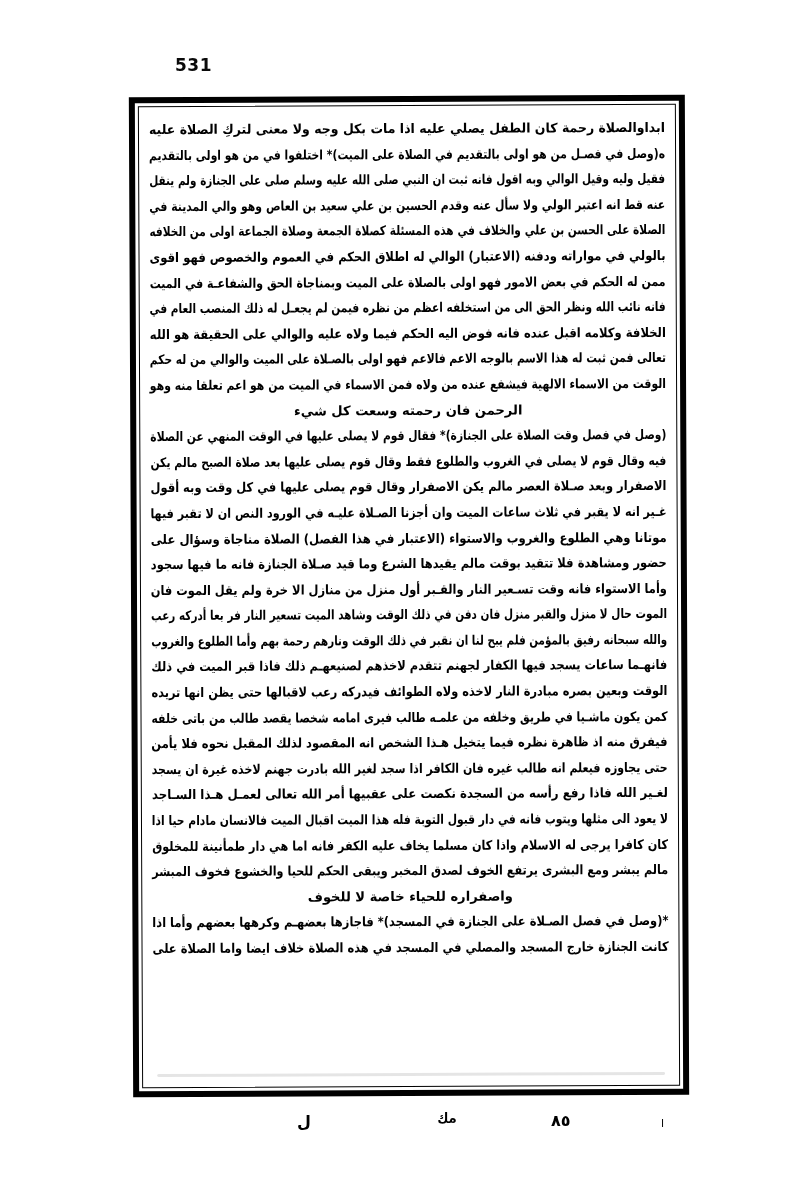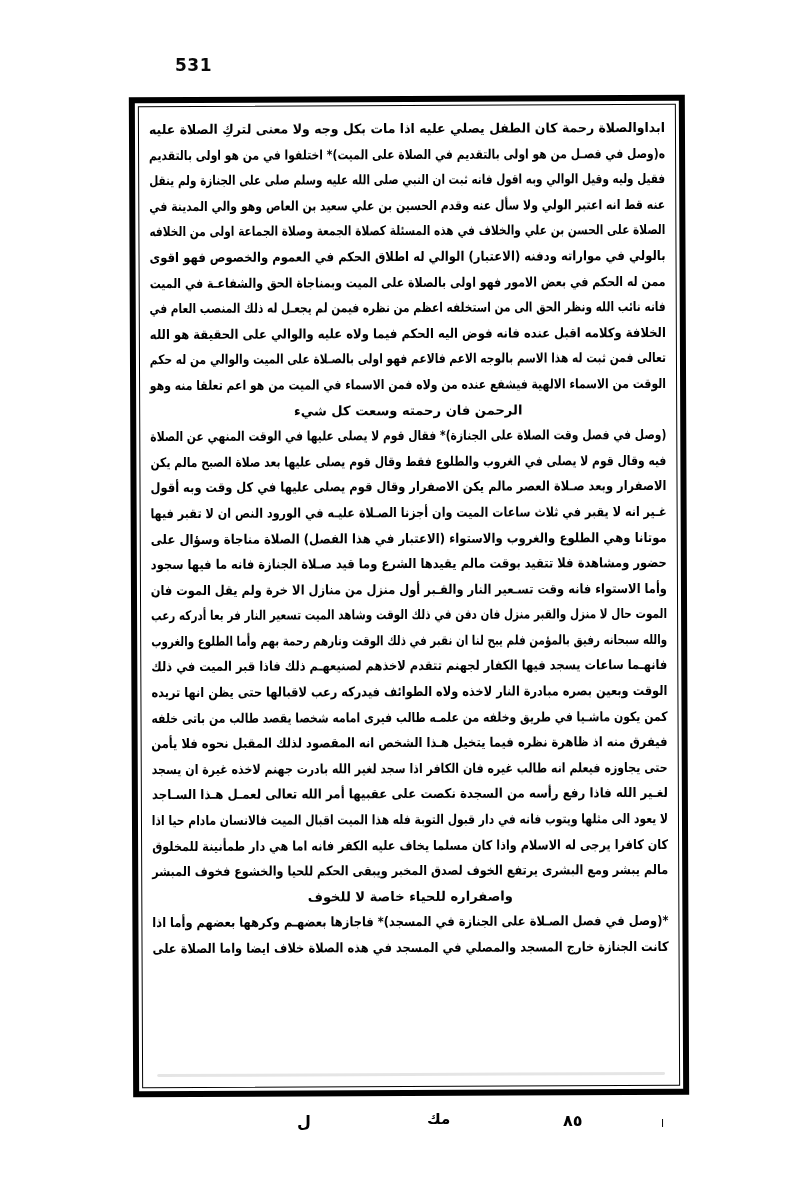--- a/index.html
+++ b/index.html
@@ -120,22 +120,22 @@
     position: absolute;
     font-family: "DejaVu Sans", sans-serif;
     font-size: 16px;
     font-weight: 700;
     color: #000000;
     line-height: 1;
     white-space: nowrap;
   }
 
   .footer-sig     { left: 166px; top: 6px; }
-  .footer-catch   { left: 296px; top: 4px; font-size: 15px; }
-  .footer-quire   { left: 420px; top: 5px; font-size: 16px; margin-left: 12px; }
+  .footer-catch   { left: 308px; top: 4px; font-size: 15px; font-family: Liberation Mono, monospace; }
+  .footer-quire   { left: 420px; top: 5px; font-size: 16px; }
   .footer-tick    { left: 530px; top: 10px; font-size: 11px; font-weight: 400; }
 
   
   .scan-smudge {
     position: absolute;
     left: 14px;
     right: 14px;
     bottom: 10px;
     height: 3px;
     background: rgba(0,0,0,0.10);

